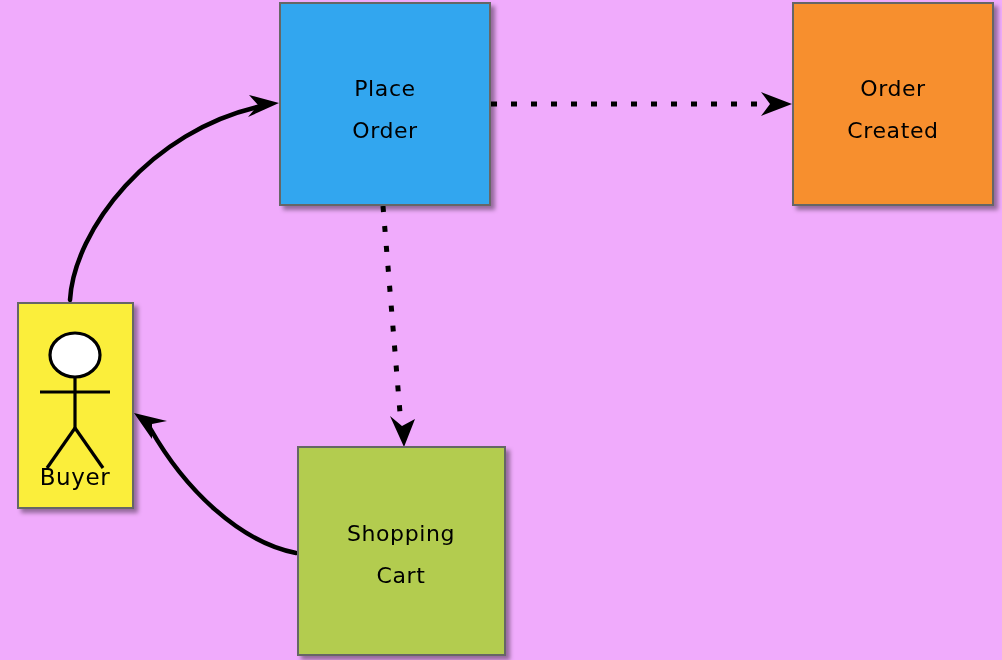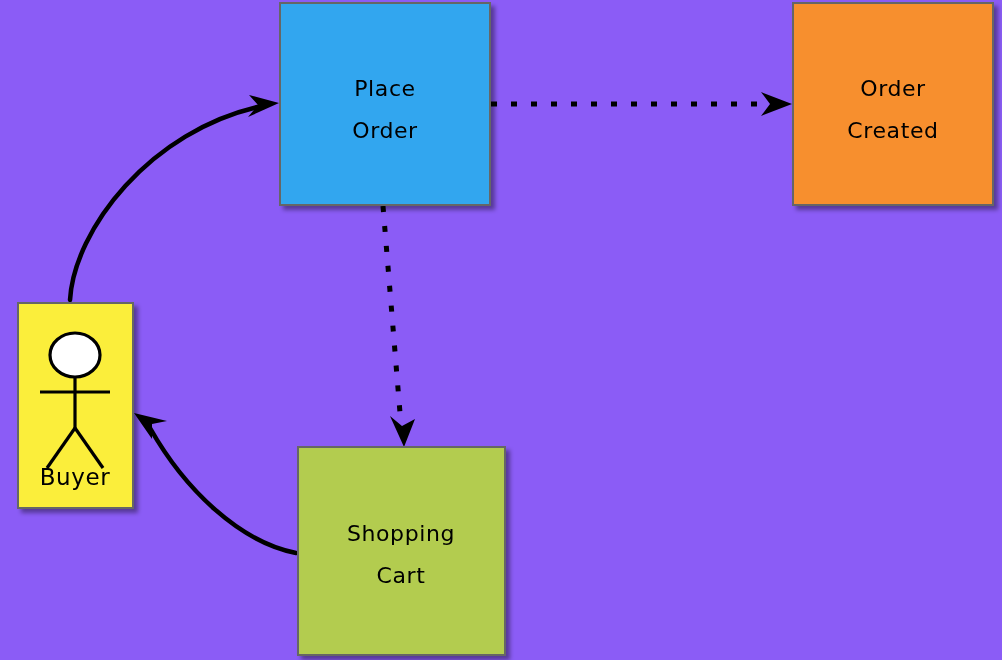--- a/index.html
+++ b/index.html
@@ -10,21 +10,21 @@
   body {
     width: 1002px;
     height: 660px;
     overflow: hidden;
     font-family: "DejaVu Sans", sans-serif;
   }
   #diagram-root {
     position: relative;
     width: 1002px;
     height: 660px;
-    background: #8b5cf6;
+    background: #f0abfc;
   }
   svg#diagram-canvas {
     position: absolute;
     top: 0;
     left: 0;
     width: 1002px;
     height: 660px;
     display: block;
   }
   .node-label {

